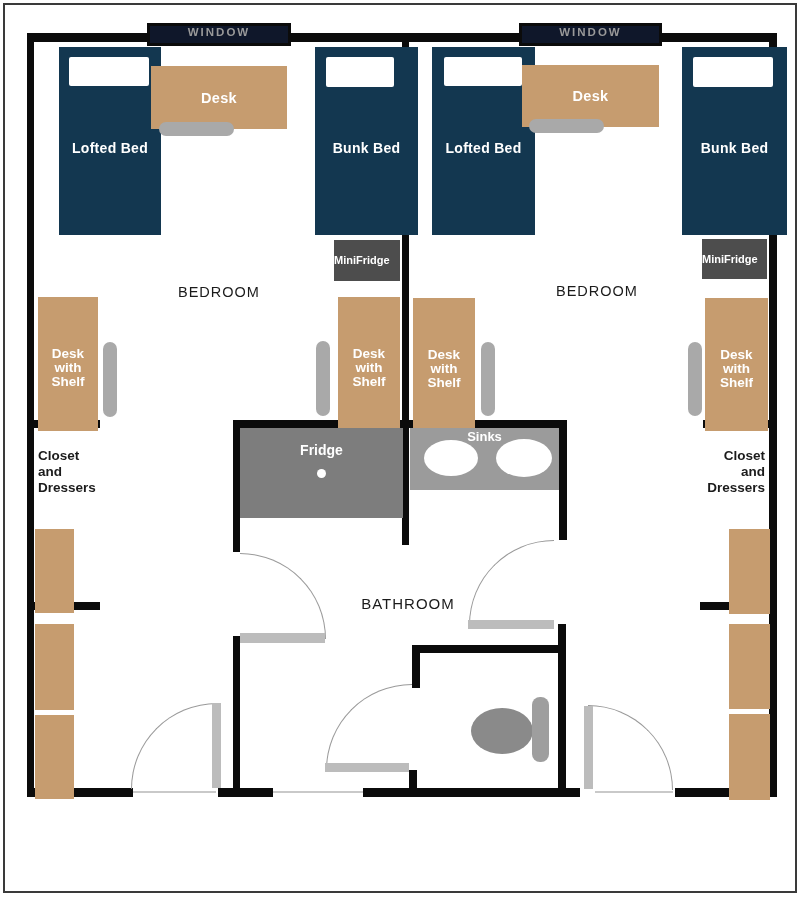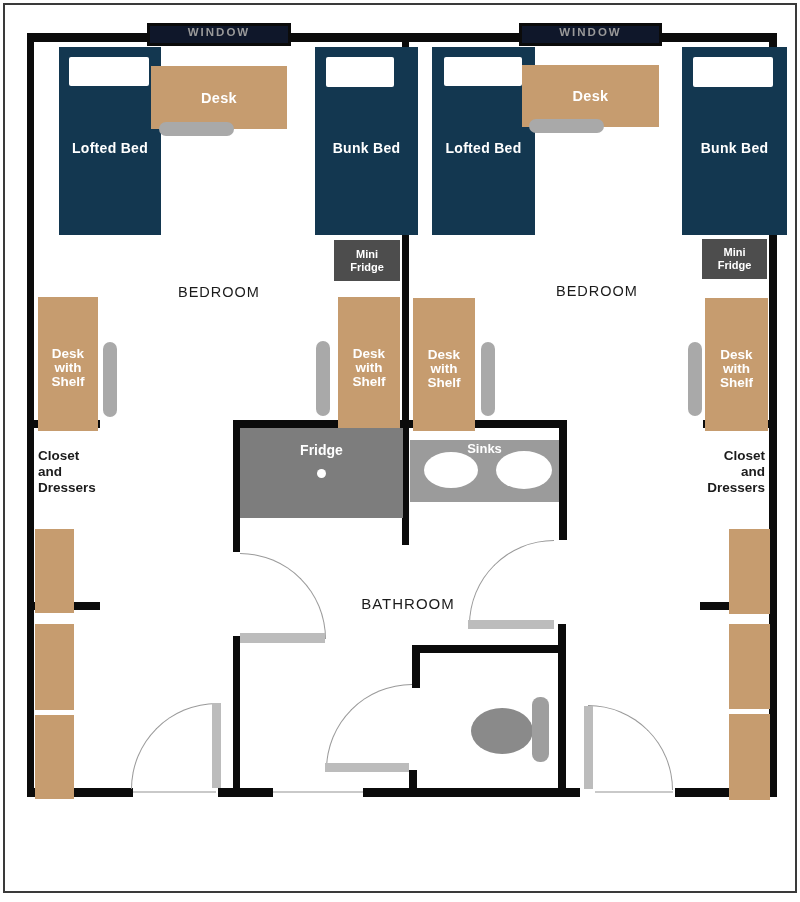--- a/index.html
+++ b/index.html
@@ -10,22 +10,22 @@
   .bed{position:absolute;background:var(--navy,#133750);margin-left:19px;}
   .pillow{position:absolute;background:#fff;border-radius:2px;}
   .bedlabel{position:absolute;width:100%;text-align:center;color:#fff;font-weight:bold;
             font-size:14px;letter-spacing:.3px;}
   .tan{position:absolute;background:var(--tan,#C69C6F);margin-top:12px;}
   .desk{display:flex;align-items:center;justify-content:center;color:#fff;
         font-weight:bold;font-size:14.5px;letter-spacing:.3px;}
   .deskshelf{display:flex;flex-direction:column;align-items:center;justify-content:center;
              color:#fff;font-weight:bold;font-size:13.5px;line-height:14px;padding-top:8px;box-sizing:border-box;}
   .chair{position:absolute;background:var(--chair,#A9A9A9);border-radius:7px;}
-  .fridge{position:absolute;background:var(--fridge,#4d4d4d);display:flex;flex-direction:column;
-          align-items:center;justify-content:center;color:#fff;font-weight:bold;
+  .fridge{position:absolute;background:var(--fridge,#4d4d4d);display:flex;flex-direction:row;
+          align-items:center;color:#fff;font-weight:bold;
           font-size:11px;line-height:13px;}
   .window{position:absolute;background:#0f172a;border:3px solid #0b0b0b;display:flex;
           align-items:flex-start;justify-content:center;color:var(--winlabel,#999);
           font-weight:bold;font-size:11.5px;letter-spacing:2px;}
   .roomlabel{position:absolute;color:#1b1b1b;font-weight:normal;font-size:14.5px;
              letter-spacing:1px;text-align:center;width:160px;}
   .closettext{position:absolute;color:#1b1b1b;font-weight:bold;font-size:13.5px;line-height:16px;}
   .shower{position:absolute;background:var(--shower,#7d7d7d);}
   .shower .lbl{position:absolute;top:14px;width:100%;text-align:center;color:#fff;
                font-weight:bold;font-size:14px;}
@@ -152,21 +152,21 @@
     <div>Dressers</div>
   </div>
   <div class="tan" style="left:729px;top:517px;width:41px;height:85px;"></div>
   <div class="tan" style="left:729px;top:612px;width:41px;height:85px;"></div>
   <div class="tan" style="left:729px;top:702px;width:41px;height:86px;"></div>
 
   <div class="shower" style="left:240px;top:428px;width:163px;height:90px;">
     <div class="lbl">Fridge</div>
     <div class="showerdot" style="left:77px;top:41px;"></div>
   </div>
-  <div class="sinks" style="left:410px;top:440px;width:149px;height:62px;">
+  <div class="sinks" style="left:410px;top:428px;width:149px;height:62px;">
     <div class="lbl">Sinks</div>
     <div class="basin" style="left:14px;top:12px;width:54px;height:36px;"></div>
     <div class="basin" style="left:86px;top:11px;width:56px;height:38px;"></div>
   </div>
   <div class="roomlabel" style="left:328px;top:595px;font-size:15px;">BATHROOM</div>
 
   <div class="bowl" style="left:471px;top:708px;width:62px;height:46px;"></div>
   <div class="tank" style="left:532px;top:697px;width:17px;height:65px;"></div>
 
   <div class="arc tl" style="left:131px;top:703px;width:85px;height:85px;"></div>

